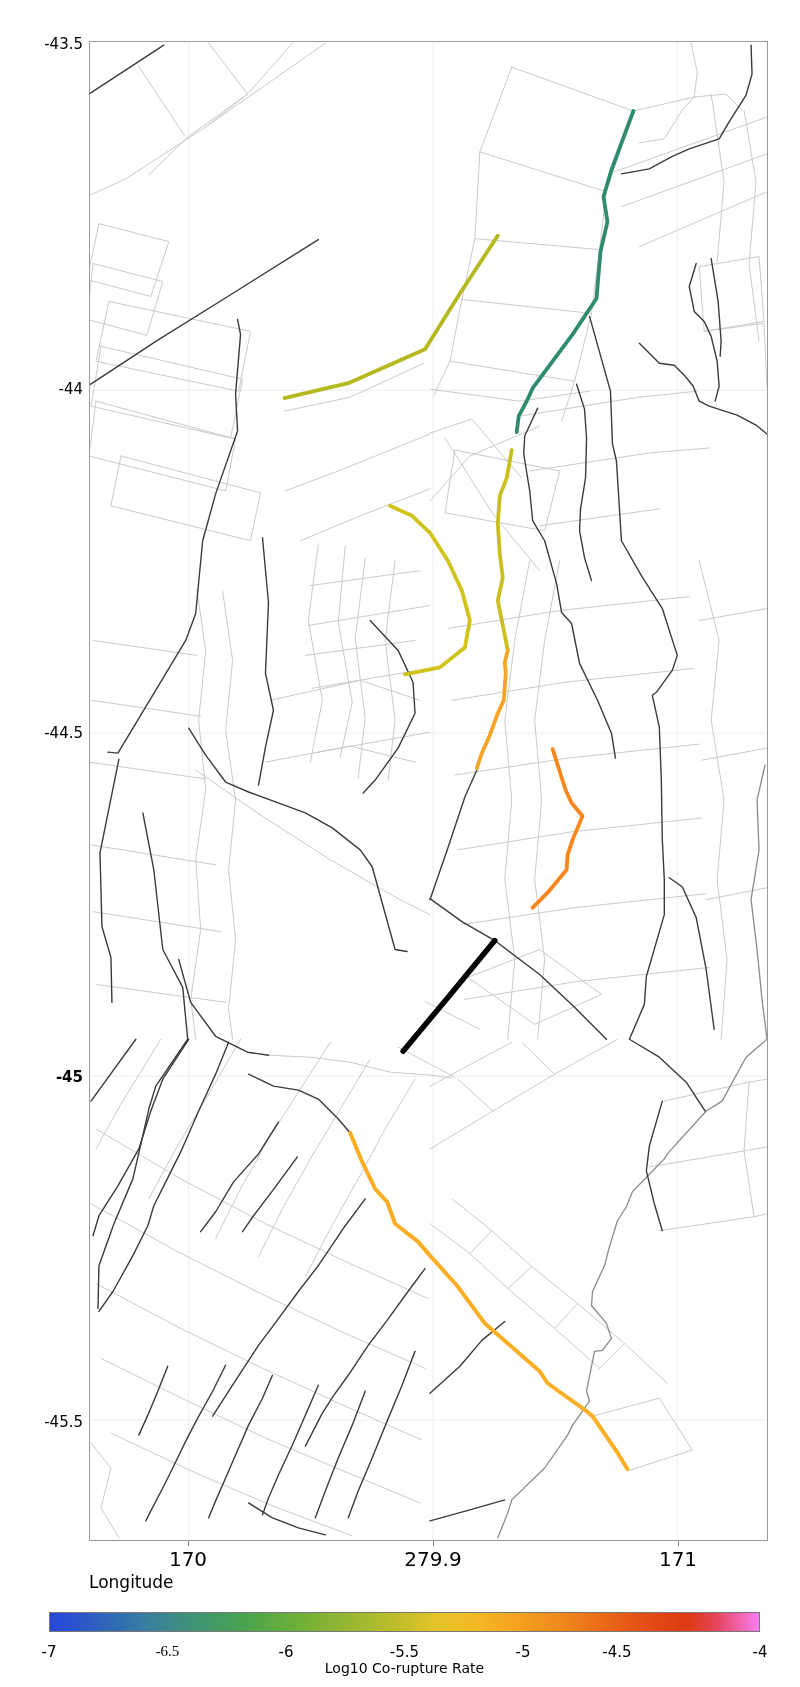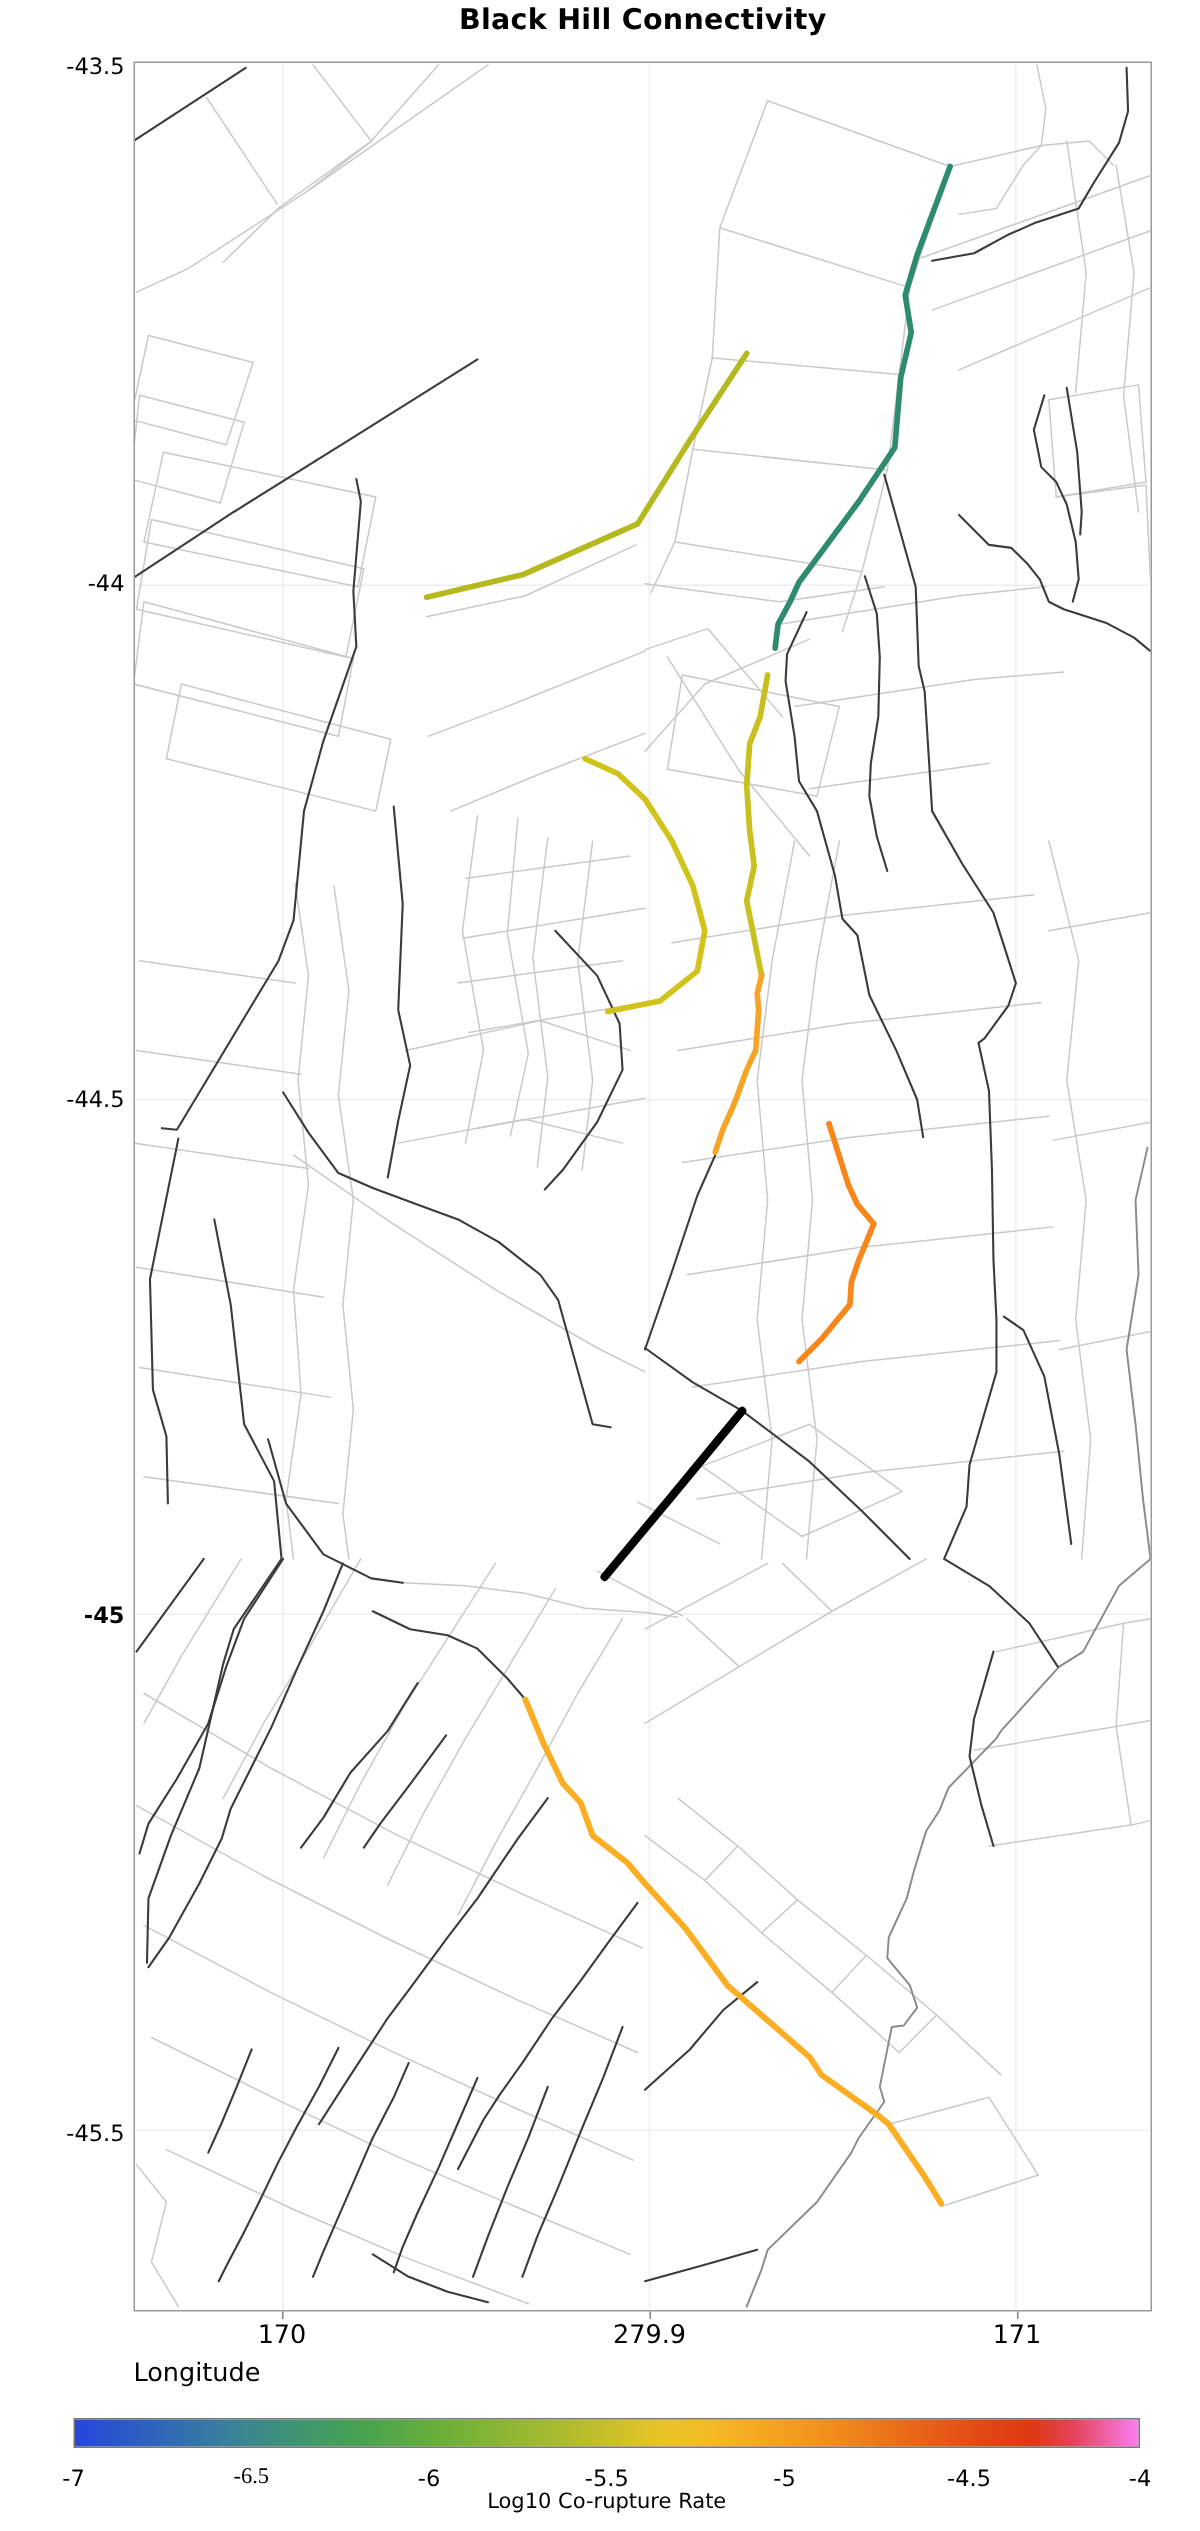--- a/index.html
+++ b/index.html
@@ -6,34 +6,33 @@
   .fig{position:relative;width:800px;height:1687px;background:#ffffff;
        font-family:"DejaVu Sans",sans-serif;color:#000;overflow:hidden;}
   .title{position:absolute;left:89px;top:2px;width:679px;text-align:center;
          font-size:19px;font-weight:bold;letter-spacing:.2px;}
   .plot{position:absolute;left:89px;top:41px;width:679px;height:1500px;
         border:1px solid #9a9a9a;box-sizing:border-box;background:#fff;}
   .plot svg{position:absolute;left:0;top:0;}
   .xlab{position:absolute;left:89px;top:1572px;width:679px;text-align:left;font-size:17px;}
   .ytick{position:absolute;left:0;width:83px;text-align:right;font-size:15px;
          transform:translateY(-50%);}
-  .xtick{position:absolute;top:1547px;width:80px;text-align:center;font-size:17px;
+  .xtick{position:absolute;top:1547px;width:80px;text-align:center;font-size:20px;
          transform:translateX(-50%);}
   .tickmark{position:absolute;top:1541px;width:1px;height:5px;background:#808080;}
   .cbar{position:absolute;left:49px;top:1612px;width:711px;height:20px;
         border:1px solid #777;box-sizing:border-box;}
   .cbtick{position:absolute;top:1643px;width:60px;text-align:center;font-size:15px;
           transform:translateX(-50%);}
   .cblab{position:absolute;left:49px;top:1660px;width:711px;text-align:center;font-size:14px;}
 </style>
 </head>
 <body>
 
 <div class="fig">
-  <div class="title">Black Hill Connectivity</div>
 
   <div class="plot">
     <svg id="map-svg" width="677" height="1498" viewBox="89 41 679 1500" fill="none">
         <polyline points="188,41 188,1541" stroke="#ededed" stroke-width="1" fill="none" stroke-linejoin="round" stroke-linecap="round"></polyline>
         <polyline points="433,41 433,1541" stroke="#ededed" stroke-width="1" fill="none" stroke-linejoin="round" stroke-linecap="round"></polyline>
         <polyline points="678,41 678,1541" stroke="#ededed" stroke-width="1" fill="none" stroke-linejoin="round" stroke-linecap="round"></polyline>
         <polyline points="89,389 768,389" stroke="#ededed" stroke-width="1" fill="none" stroke-linejoin="round" stroke-linecap="round"></polyline>
         <polyline points="89,733 768,733" stroke="#ededed" stroke-width="1" fill="none" stroke-linejoin="round" stroke-linecap="round"></polyline>
         <polyline points="89,1077 768,1077" stroke="#ededed" stroke-width="1" fill="none" stroke-linejoin="round" stroke-linecap="round"></polyline>
         <polyline points="89,1422 768,1422" stroke="#ededed" stroke-width="1" fill="none" stroke-linejoin="round" stroke-linecap="round"></polyline>
@@ -207,17 +206,17 @@
 
   <div class="xlab">Longitude</div>
 
   <div class="cbar" id="cbar" style="background: linear-gradient(90deg, rgb(39, 70, 221) 0%, rgb(46, 98, 189) 7%, rgb(57, 127, 158) 14%, rgb(63, 147, 119) 20%, rgb(71, 163, 80) 27%, rgb(104, 174, 58) 34%, rgb(150, 183, 49) 42%, rgb(198, 191, 42) 50%, rgb(231, 196, 40) 55%, rgb(244, 185, 36) 60%, rgb(244, 161, 32) 66%, rgb(240, 138, 28) 72%, rgb(234, 106, 23) 78%, rgb(226, 74, 21) 85%, rgb(221, 57, 19) 90%, rgb(228, 68, 92) 94%, rgb(251, 126, 241) 100%);"></div>
   <div id="cbticks">
       <div class="cbtick" style="left: 49px;">-7</div>
       <div class="cbtick" style="left: 167.5px; font-family: Liberation Serif, serif;">-6.5</div>
       <div class="cbtick" style="left: 286px;">-6</div>
       <div class="cbtick" style="left: 404.5px;">-5.5</div>
       <div class="cbtick" style="left: 523px;">-5</div>
-      <div class="cbtick" style="left: 646px;">-4.5</div>
+      <div class="cbtick" style="left: 617px;">-4.5</div>
       <div class="cbtick" style="left: 760px;">-4</div>
     </div>
   <div class="cblab">Log10 Co-rupture Rate</div>
 </div>
 
 </body></html>

